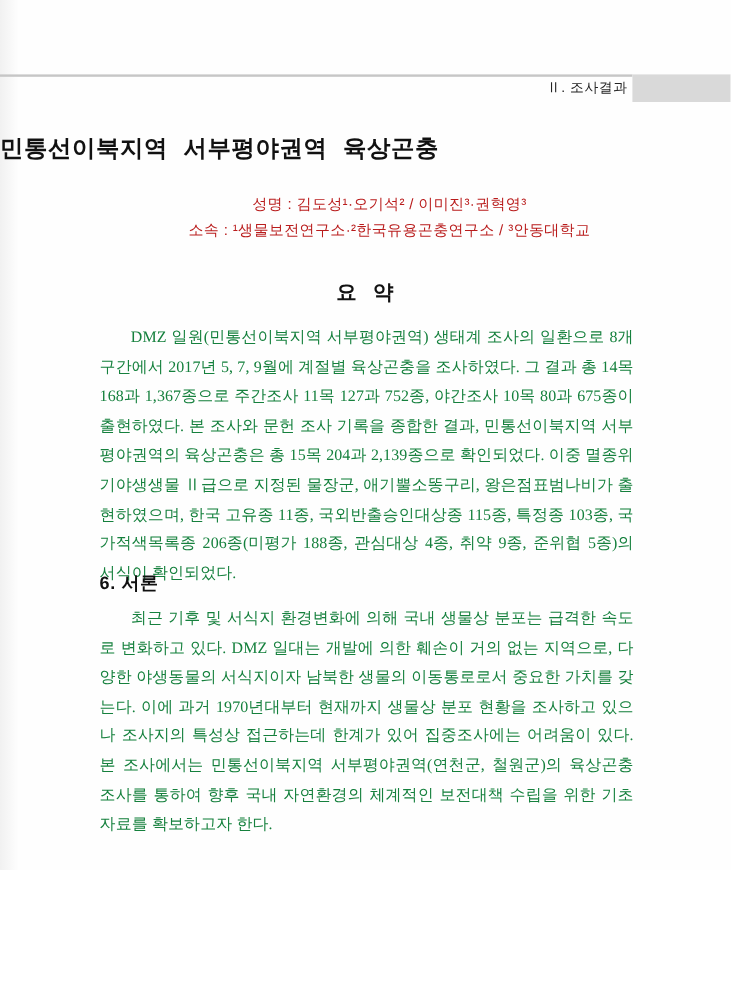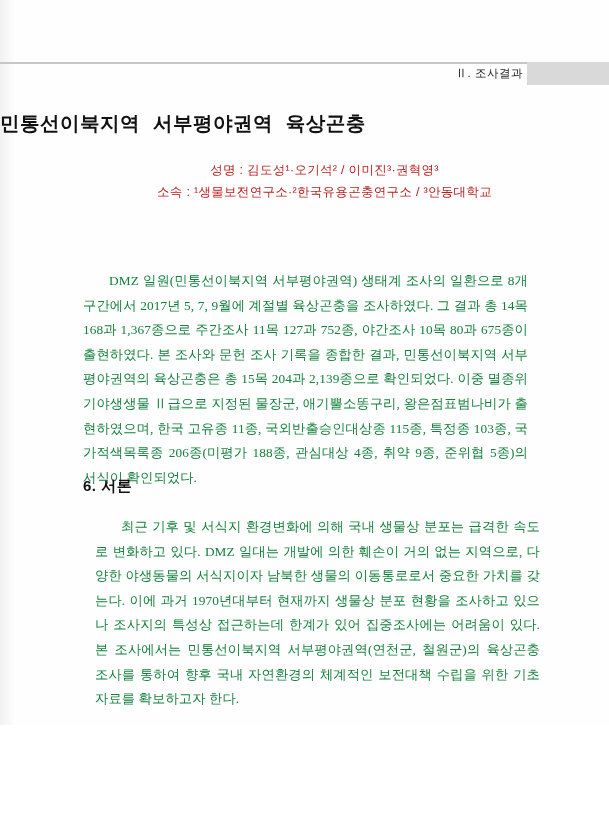--- a/index.html
+++ b/index.html
@@ -94,26 +94,27 @@
   <div class="header-label">Ⅱ. 조사결과</div>
   <div class="tab-box"></div>
 
   <h1 class="doc-title" style="margin:0;">민통선이북지역 서부평야권역 육상곤충</h1>
 
   <div class="authors-block">
     <div>성명 : 김도성¹·오기석² / 이미진³·권혁영³</div>
     <div>소속 : ¹생물보전연구소·²한국유용곤충연구소 / ³안동대학교</div>
   </div>
 
+  <h2 class="abstract-heading" style="margin:0;">요 약</h2>
 
   <p class="body-paragraph abstract-body" style="margin:0;">DMZ 일원(민통선이북지역 서부평야권역) 생태계 조사의 일환으로 8개 구간에서 2017년 5, 7, 9월에 계절별 육상곤충을 조사하였다. 그 결과 총 14목 168과 1,367종으로 주간조사 11목 127과 752종, 야간조사 10목 80과 675종이 출현하였다. 본 조사와 문헌 조사 기록을 종합한 결과, 민통선이북지역 서부평야권역의 육상곤충은 총 15목 204과 2,139종으로 확인되었다. 이중 멸종위기야생생물 Ⅱ급으로 지정된 물장군, 애기뿔소똥구리, 왕은점표범나비가 출현하였으며, 한국 고유종 11종, 국외반출승인대상종 115종, 특정종 103종, 국가적색목록종 206종(미평가 188종, 관심대상 4종, 취약 9종, 준위협 5종)의 서식이 확인되었다.</p>
 
   <h3 class="section-heading" style="margin:0;">6. 서론</h3>
 
-  <p class="body-paragraph intro-body" style="margin:12px;">최근 기후 및 서식지 환경변화에 의해 국내 생물상 분포는 급격한 속도로 변화하고 있다. DMZ 일대는 개발에 의한 훼손이 거의 없는 지역으로, 다양한 야생동물의 서식지이자 남북한 생물의 이동통로로서 중요한 가치를 갖는다. 이에 과거 1970년대부터 현재까지 생물상 분포 현황을 조사하고 있으나 조사지의 특성상 접근하는데 한계가 있어 집중조사에는 어려움이 있다. 본 조사에서는 민통선이북지역 서부평야권역(연천군, 철원군)의 육상곤충 조사를 통하여 향후 국내 자연환경의 체계적인 보전대책 수립을 위한 기초자료를 확보하고자 한다.</p>
+  <p class="body-paragraph intro-body" style="margin:0;">최근 기후 및 서식지 환경변화에 의해 국내 생물상 분포는 급격한 속도로 변화하고 있다. DMZ 일대는 개발에 의한 훼손이 거의 없는 지역으로, 다양한 야생동물의 서식지이자 남북한 생물의 이동통로로서 중요한 가치를 갖는다. 이에 과거 1970년대부터 현재까지 생물상 분포 현황을 조사하고 있으나 조사지의 특성상 접근하는데 한계가 있어 집중조사에는 어려움이 있다. 본 조사에서는 민통선이북지역 서부평야권역(연천군, 철원군)의 육상곤충 조사를 통하여 향후 국내 자연환경의 체계적인 보전대책 수립을 위한 기초자료를 확보하고자 한다.</p>
 
   <div class="footer">
     <span class="footer-site">www.nie.re.kr</span>
     <span class="footer-divider"></span>
     <span class="footer-page">241</span>
   </div>
 
 </div>
 
 </body></html>

